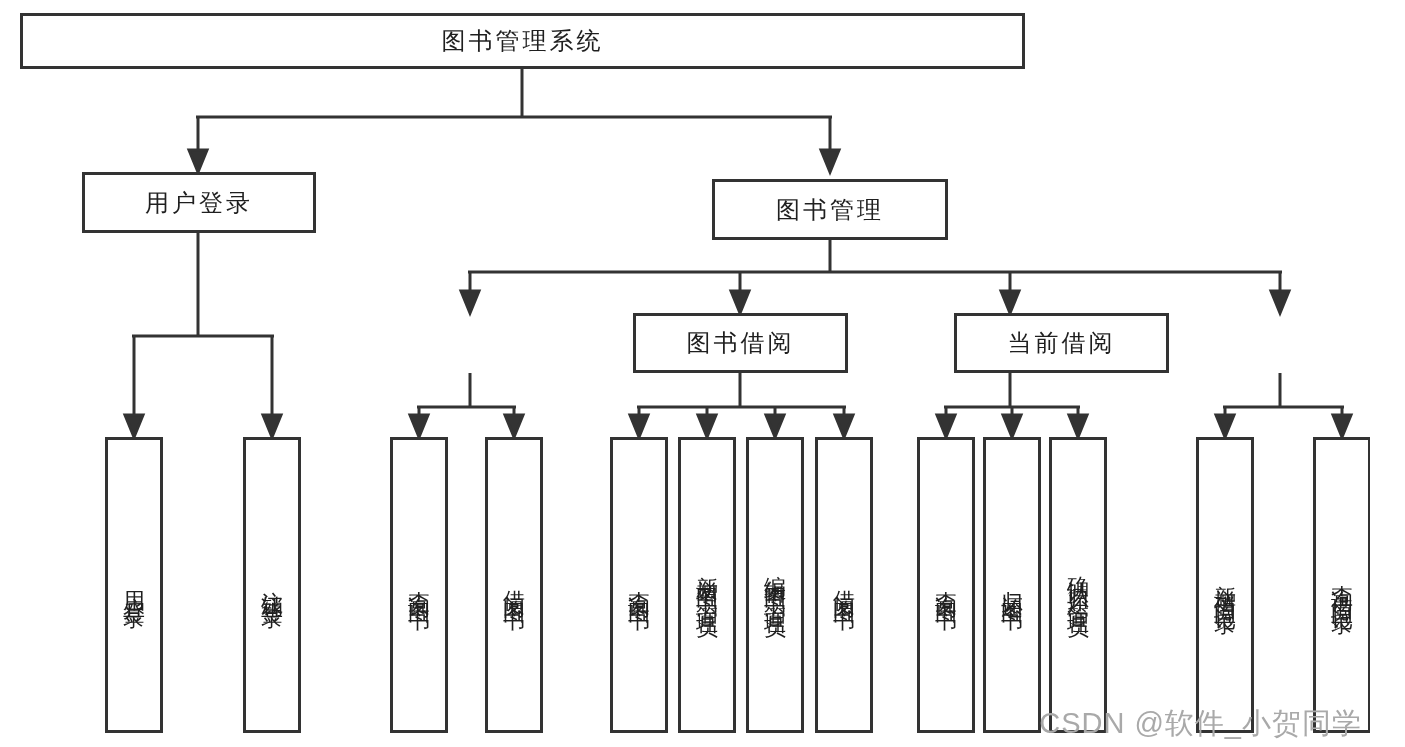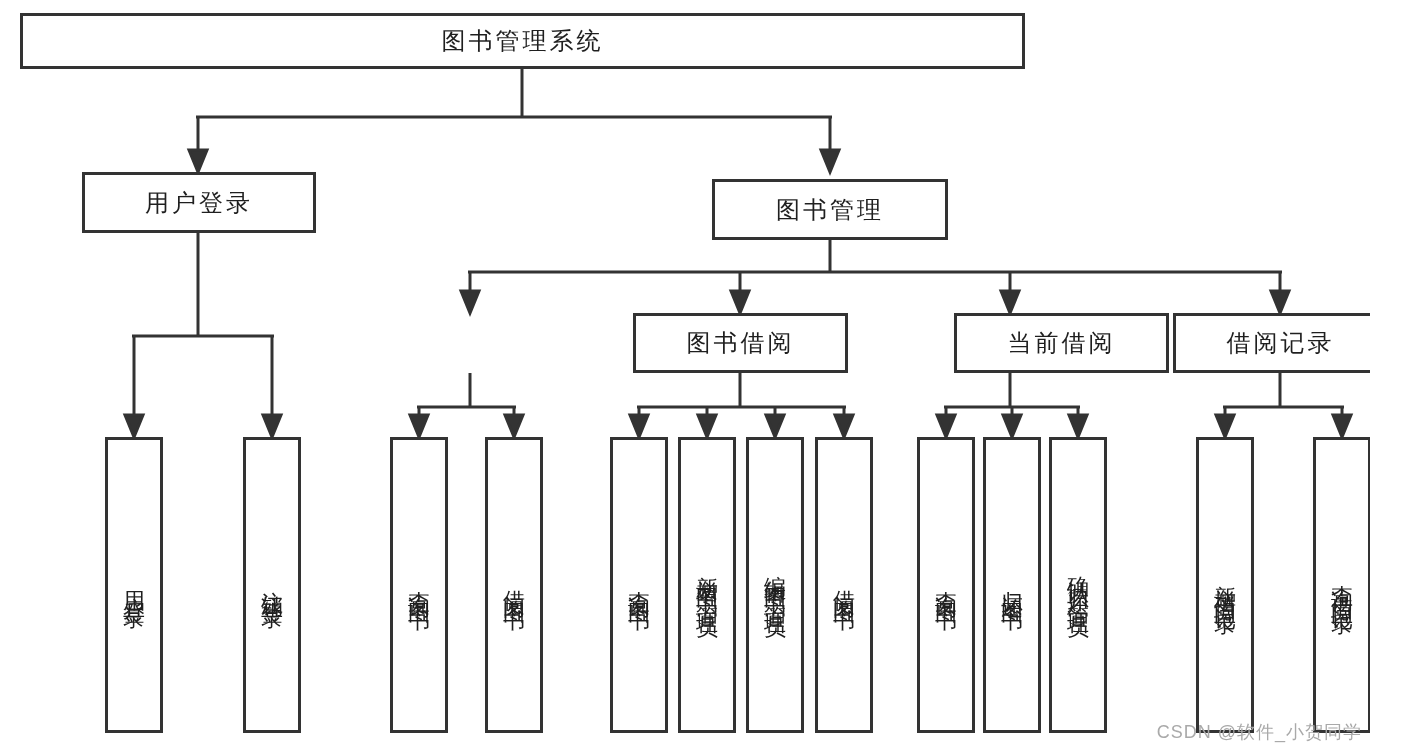--- a/index.html
+++ b/index.html
@@ -55,21 +55,21 @@
   .b-lf8  { left: 815px; }
   .b-lf9  { left: 917px; }
   .b-lf10 { left: 983px; }
   .b-lf11 { left: 1049px; }
   .b-lf12 { left: 1196px; }
   .b-lf13 { left: 1313px; }
   .watermark {
     position: absolute;
     right: 8px;
     bottom: 3px;
-    font-size: 18px;
+    font-size: 29px;
     color: #a9a9a9;
     letter-spacing: 1px;
     z-index: 3;
     white-space: nowrap;
   }
 </style>
 </head>
 <body>
 
 <div class="canvas">
@@ -146,23 +146,20 @@
   <div class="nbox b-l2b">
     <span class="hlabel">图书管理</span>
   </div>
 
   <div class="nbox b-l3b">
     <span class="hlabel">图书借阅</span>
   </div>
   <div class="nbox b-l3c">
     <span class="hlabel">当前借阅</span>
   </div>
-  <div class="nbox b-l3d">
-    <span class="hlabel">借阅记录</span>
-  </div>
 
   <div class="nbox leaf b-lf1">
     <span class="vtext">用户登录</span>
   </div>
   <div class="nbox leaf b-lf2">
     <span class="vtext">注销登录</span>
   </div>
 
   <div class="nbox leaf b-lf3">
     <span class="vtext">查询图书</span>

